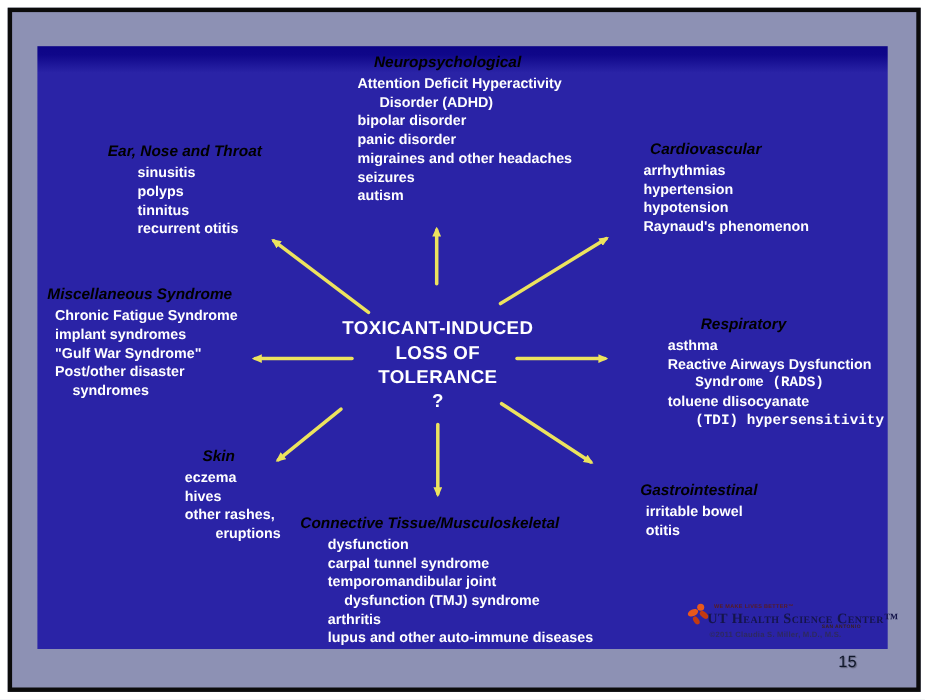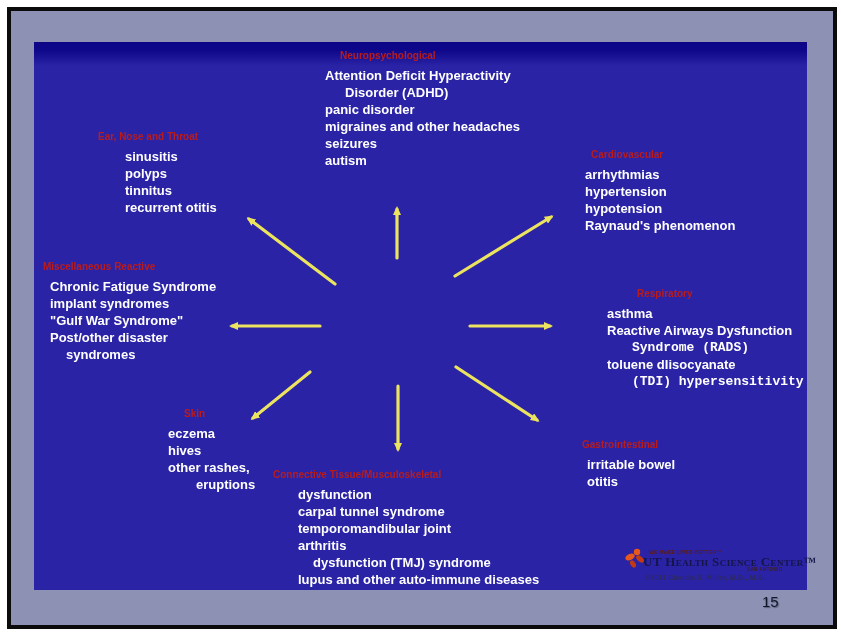--- a/index.html
+++ b/index.html
@@ -4,26 +4,26 @@
 <style>
   html,body{margin:0;padding:0;background:#ffffff;}
   .canvas{position:relative;width:841px;height:636px;background:#ffffff;
           font-family:"Liberation Sans",sans-serif;overflow:hidden;}
   .frame{position:absolute;left:7px;top:7px;width:822px;height:614px;
          background:#8d91b4;border:4px solid #0b0b0b;}
   .slide{position:absolute;left:34px;top:42px;width:773px;height:548px;
          background:linear-gradient(180deg,#0d0586 0px,#0f078a 8px,#2a23a6 24px,#2a23a6 100%);}
   .arrow-layer{position:absolute;left:0;top:0;width:841px;height:636px;pointer-events:none;}
   .group{position:absolute;color:#ffffff;font-weight:bold;font-size:13px;line-height:17px;white-space:nowrap;}
-  .group .title{color:#b91c1c;font-size:10px;line-height:18px;margin-bottom:2px;}
+  .group .title{color:#000000;font-style:italic;font-size:14px;line-height:18px;margin-bottom:2px;}
   .line{white-space:nowrap;}
   
   .g-neuro{left:325px;top:47px;}       .g-neuro .title{padding-left:15px;}
   .g-ent{left:98px;top:128px;}         .g-ent .line{padding-left:27px;}
-  .g-cardio{left:583px;top:126px;}     .g-cardio .title{padding-left:8px;margin-top:20px;} .g-cardio .line{padding-left:2px;}
+  .g-cardio{left:583px;top:126px;}     .g-cardio .title{padding-left:8px;} .g-cardio .line{padding-left:2px;}
   .g-misc{left:43px;top:258px;}        .g-misc .line{padding-left:7px;} .g-misc .ind{padding-left:23px;}
   .g-resp{left:607px;top:285px;}       .g-resp .title{padding-left:30px;} .g-resp .ind{padding-left:25px;font-family:Liberation Mono, monospace;}
   .g-skin{left:168px;top:405px;}       .g-skin .title{padding-left:16px;} .g-skin .ind{padding-left:28px;}
   .g-gastro{left:582px;top:436px;}     .g-gastro .line{padding-left:5px;}
   .g-conn{left:273px;top:466px;}       .g-conn .line{padding-left:25px;} .g-conn .ind{padding-left:40px;}
   .g-neuro .ind{padding-left:20px;}
   .center-block{position:absolute;left:298px;top:288px;width:200px;text-align:center;
                 color:#ffffff;font-weight:bold;font-size:17px;line-height:22px;letter-spacing:.3px;}
   .footer{position:absolute;left:618px;top:546px;width:195px;height:42px;}
   .footer .tagline{position:absolute;left:31px;top:3px;font-size:5px;color:#5a1c1c;
@@ -59,25 +59,32 @@
       <line x1="335" y1="284" x2="249" y2="219" marker-end="url(#ah)"></line>
       <line x1="455" y1="276" x2="551" y2="217" marker-end="url(#ah)"></line>
       <line x1="320" y1="326" x2="232" y2="326" marker-end="url(#ah)"></line>
       <line x1="470" y1="326" x2="550" y2="326" marker-end="url(#ah)"></line>
       <line x1="310" y1="372" x2="253" y2="418" marker-end="url(#ah)"></line>
       <line x1="398" y1="386" x2="398" y2="449" marker-end="url(#ah)"></line>
       <line x1="456" y1="367" x2="537" y2="420" marker-end="url(#ah)"></line>
     </g>
   </svg>
 
+  <div class="center-block">
+    <div>TOXICANT-INDUCED</div>
+    <div>LOSS OF</div>
+    <div>TOLERANCE</div>
+    <div>?</div>
+  </div>
 
   <div class="group g-neuro">
     <div class="title">Neuropsychological</div>
     <div class="line">Attention Deficit Hyperactivity</div>
     <div class="line ind">Disorder (ADHD)</div>
+    <div class="line">bipolar disorder</div>
     <div class="line">panic disorder</div>
     <div class="line">migraines and other headaches</div>
     <div class="line">seizures</div>
     <div class="line">autism</div>
   </div>
 
   <div class="group g-ent">
     <div class="title">Ear, Nose and Throat</div>
     <div class="line">sinusitis</div>
     <div class="line">polyps</div>
@@ -87,21 +94,21 @@
 
   <div class="group g-cardio">
     <div class="title">Cardiovascular</div>
     <div class="line">arrhythmias</div>
     <div class="line">hypertension</div>
     <div class="line">hypotension</div>
     <div class="line">Raynaud's phenomenon</div>
   </div>
 
   <div class="group g-misc">
-    <div class="title">Miscellaneous  Reactive</div>
+    <div class="title">Miscellaneous  Syndrome</div>
     <div class="line">Chronic Fatigue Syndrome</div>
     <div class="line">implant syndromes</div>
     <div class="line">"Gulf War Syndrome"</div>
     <div class="line">Post/other disaster</div>
     <div class="line ind">syndromes</div>
   </div>
 
   <div class="group g-resp">
     <div class="title">Respiratory</div>
     <div class="line">asthma</div>
@@ -123,22 +130,22 @@
     <div class="title">Gastrointestinal</div>
     <div class="line">irritable bowel</div>
     <div class="line">otitis</div>
   </div>
 
   <div class="group g-conn">
     <div class="title">Connective  Tissue/Musculoskeletal</div>
     <div class="line">dysfunction</div>
     <div class="line">carpal tunnel syndrome</div>
     <div class="line">temporomandibular joint</div>
+    <div class="line ind">dysfunction (TMJ) syndrome</div>
     <div class="line">arthritis</div>
-    <div class="line ind">dysfunction (TMJ) syndrome</div>
     <div class="line">lupus and other auto-immune diseases</div>
   </div>
 
   <div class="footer">
     <svg class="logo-mark" width="24" height="22" viewBox="0 0 24 22">
       <circle cx="13" cy="5" r="3.2" fill="#e8581c"></circle>
       <ellipse cx="6" cy="10" rx="5" ry="3" transform="rotate(-25 6 10)" fill="#e8581c"></ellipse>
       <ellipse cx="16" cy="12" rx="4.5" ry="2.6" transform="rotate(40 16 12)" fill="#c23a12"></ellipse>
       <ellipse cx="9" cy="17" rx="4" ry="2.4" transform="rotate(55 9 17)" fill="#c23a12"></ellipse>
     </svg>

